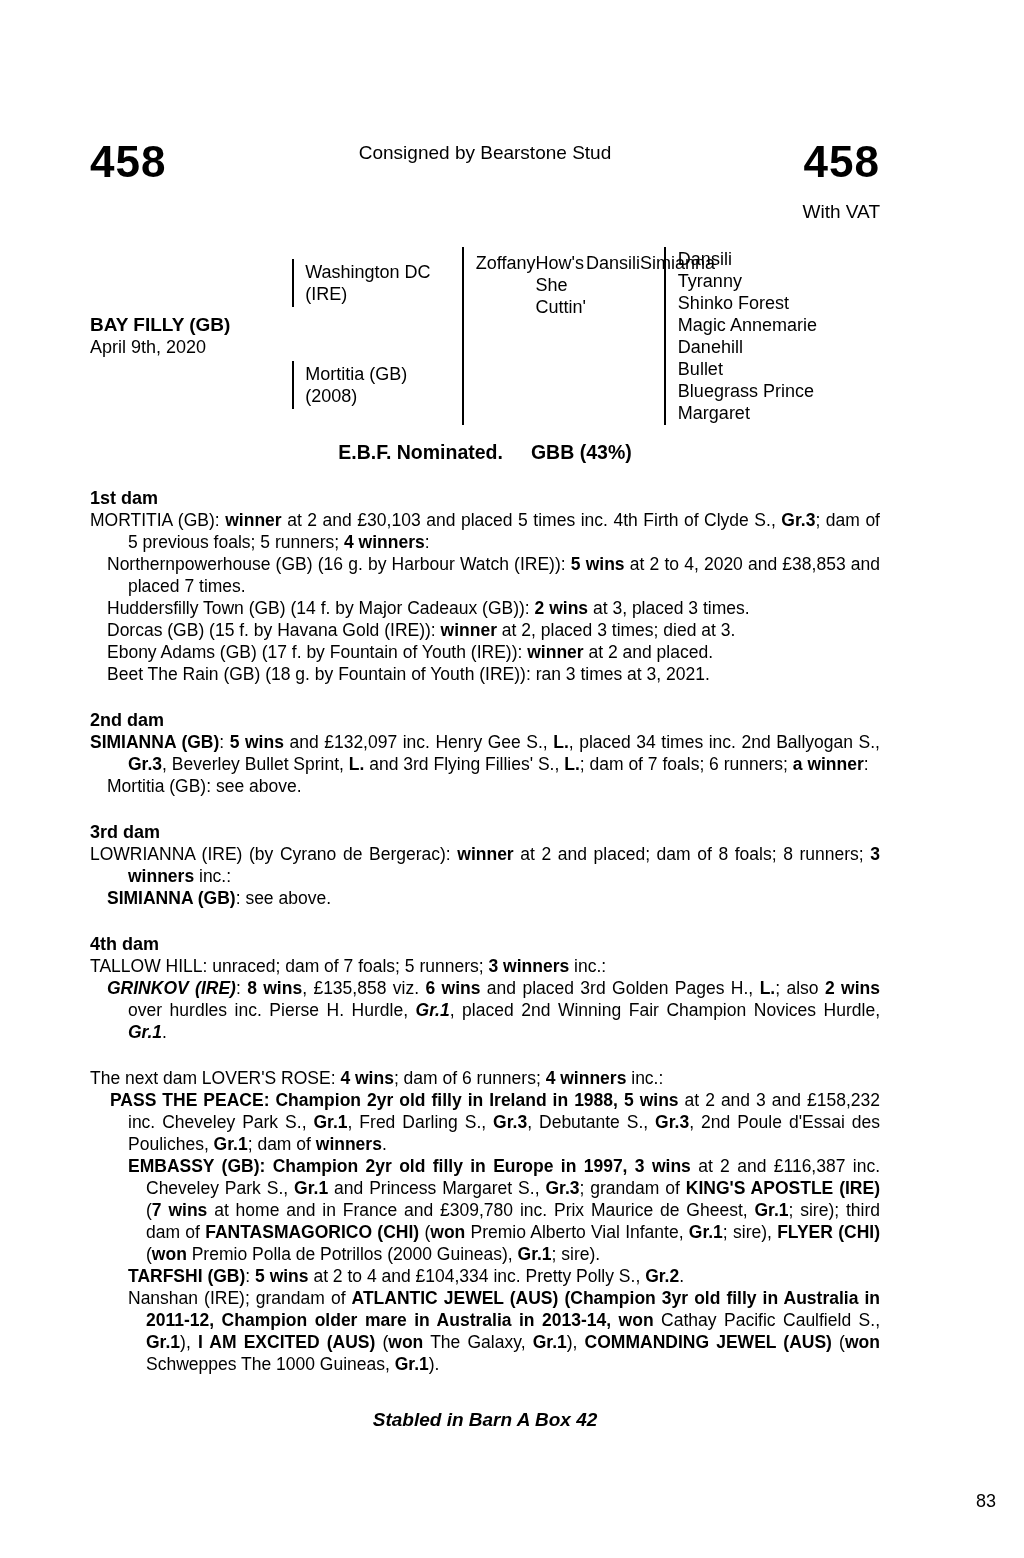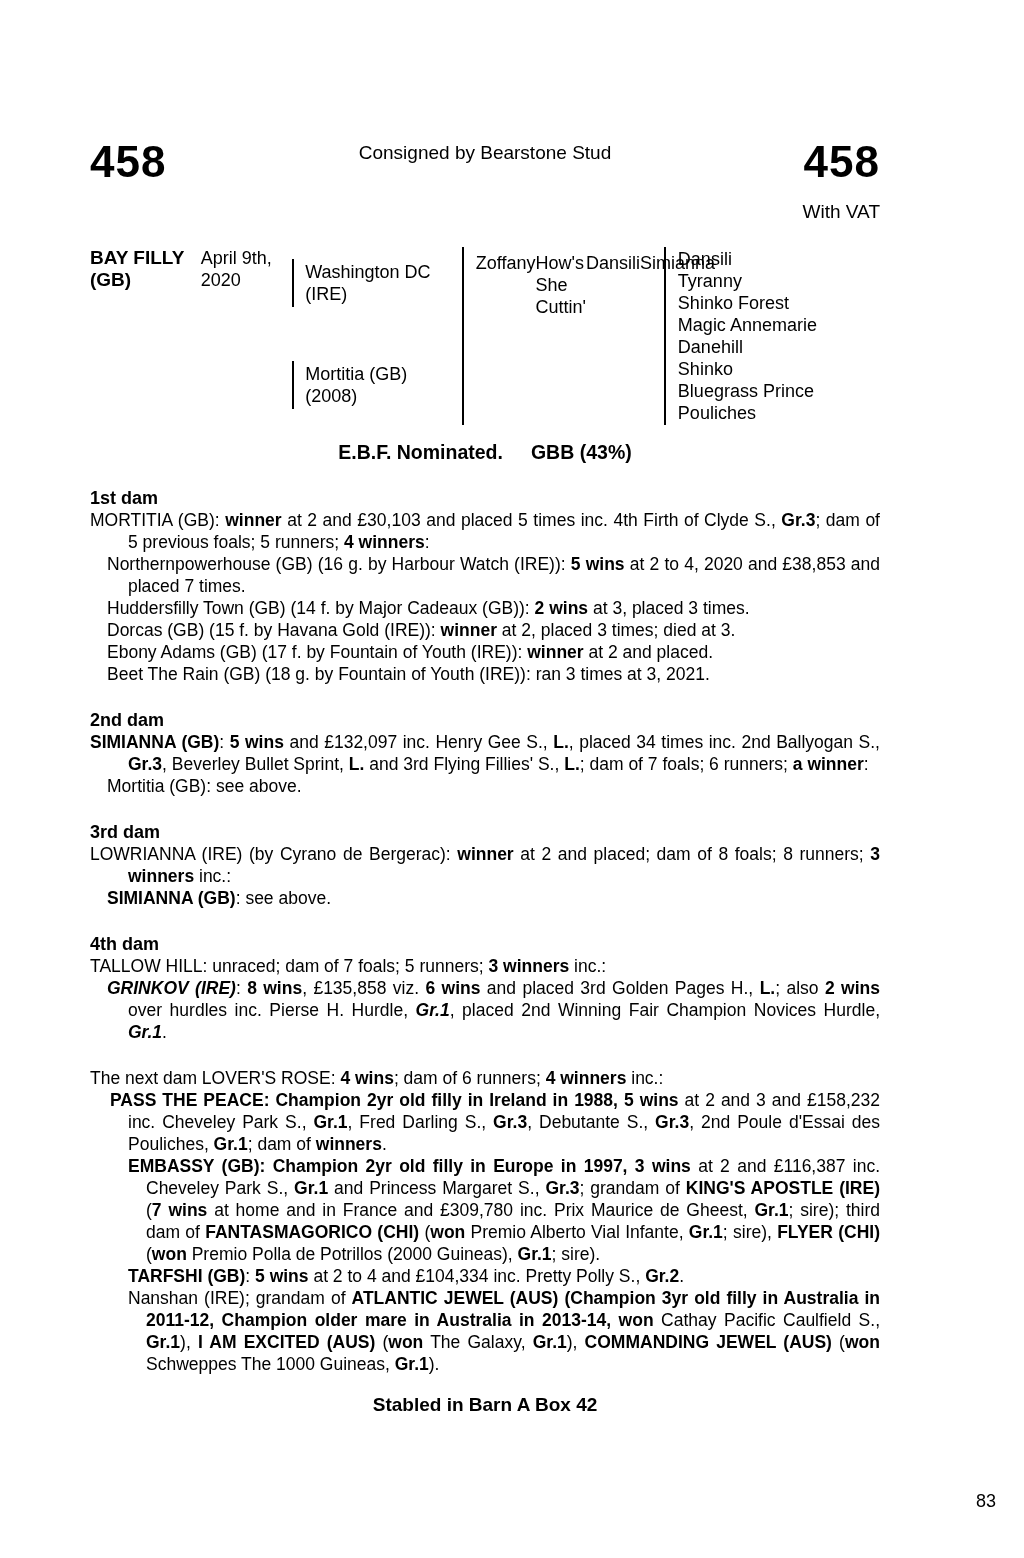--- a/index.html
+++ b/index.html
@@ -14,21 +14,21 @@
 
   
   .lot-header { display: flex; align-items: flex-start; margin-top: 48px; }
   .lot-num { font-size: 44px; font-weight: bold; line-height: 44px; width: 140px; letter-spacing: 1px; }
   .lot-num.right { text-align: right; }
   .consignor { flex: 1; text-align: center; font-size: 19px; padding-top: 2px; }
   .vat { text-align: right; font-size: 19px; margin-top: 17px; }
 
   
   .pedigree { display: flex; margin-top: 24px; height: 178px; font-size: 18px; line-height: 22px; }
-  .ped-col1 { width: 212px; display: flex; flex-direction: row; justify-content: center; }
+  .ped-col1 { width: 212px; display: flex; flex-direction: column; justify-content: center; }
   .subject-name { font-weight: bold; font-size: 19px; }
   .ped-col2 { width: 178px; display: flex; flex-direction: column; justify-content: space-between; padding: 12px 0 16px 0; }
   .ped2-entry { border-left: 2px solid #000; padding: 2px 0 2px 11px; white-space: pre-line; }
   .ped-col3 { width: 188px; border-left: 2px solid #000; display: flex; flex-direction: row; justify-content: space-between; padding: 5px 0 5px 12px; }
   .ped3-entry { white-space: pre-line; }
   .ped-col4 { width: 212px; border-left: 2px solid #000; display: flex; flex-direction: column; justify-content: space-between; padding: 1px 0 1px 12px; }
 
   
   .nominated { display: flex; justify-content: center; gap: 28px; font-weight: bold; font-size: 19.5px; margin-top: 16px; }
 
@@ -36,21 +36,21 @@
   .section { margin-top: 24px; }
   .dam-head { font-size: 18px; font-weight: bold; margin: 0; line-height: 22px; }
   .para { margin: 0; text-align: justify; }
   .hang-main { padding-left: 38px; text-indent: -38px; }
   .hang-sub  { padding-left: 38px; text-indent: -21px; }
   .hang-sub2 { padding-left: 38px; text-indent: -18px; }
   .hang-sub3 { padding-left: 56px; text-indent: -18px; }
   .b { font-weight: bold; }
   .i { font-style: italic; }
 
-  .stabled { margin-top: 19px; text-align: center; font-weight: bold; font-size: 19px; }
+  .stabled { margin-top: 34px; text-align: center; font-weight: bold; font-size: 19px; font-style: italic; }
   .page-number { position: absolute; right: 28px; bottom: 46px; font-size: 18px; }
 </style>
 </head>
 <body>
 
 <div class="content">
 
   <header class="lot-header">
     <div class="lot-num">458</div>
     <div class="consignor">Consigned by Bearstone Stud</div>
@@ -76,23 +76,23 @@
 Cuttin'</div>
       <div class="ped3-entry">Dansili</div>
       <div class="ped3-entry">Simianna</div>
     </div>
     <div class="ped-col4">
       <div>Dansili</div>
       <div>Tyranny</div>
       <div>Shinko Forest</div>
       <div>Magic Annemarie</div>
       <div>Danehill</div>
-      <div>Shinko</div>
+      <div>Bullet</div>
       <div>Bluegrass Prince</div>
-      <div>Pouliches</div>
+      <div>Margaret</div>
     </div>
   </div>
 
   <div class="nominated">
     <span>E.B.F. Nominated.</span>
     <span>GBB (43%)</span>
   </div>
 
   <section class="section">
     <h3 class="dam-head">1st dam</h3>

